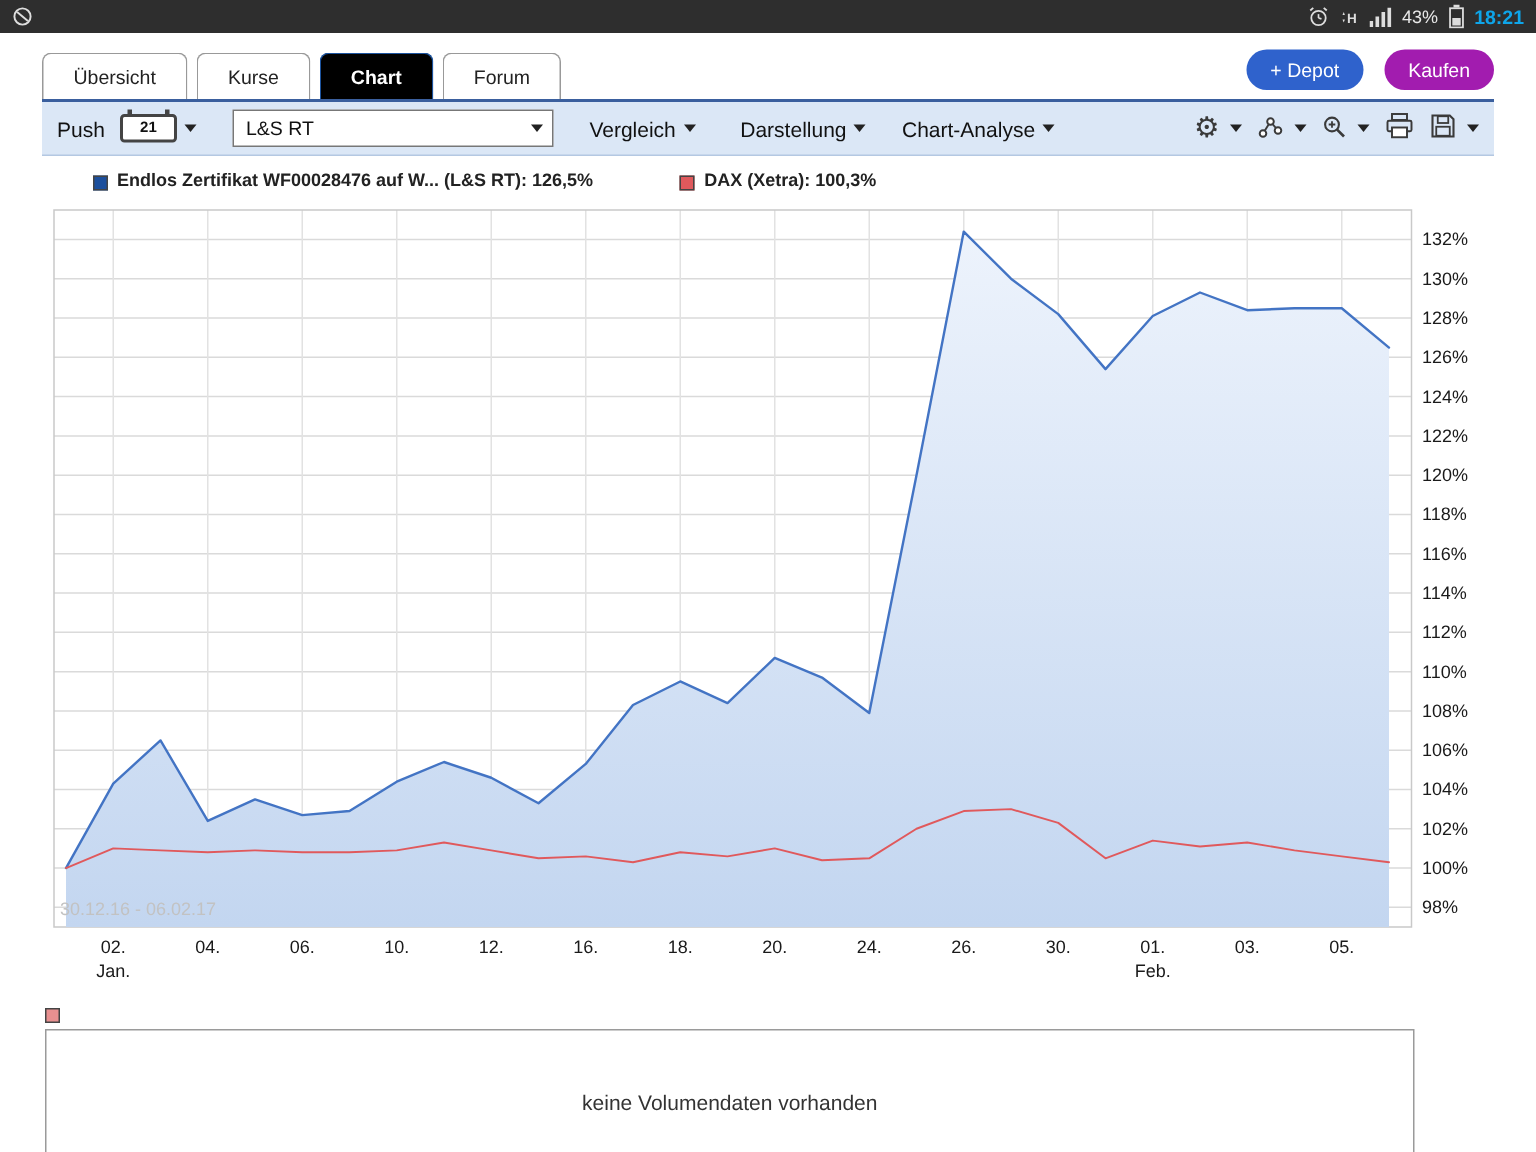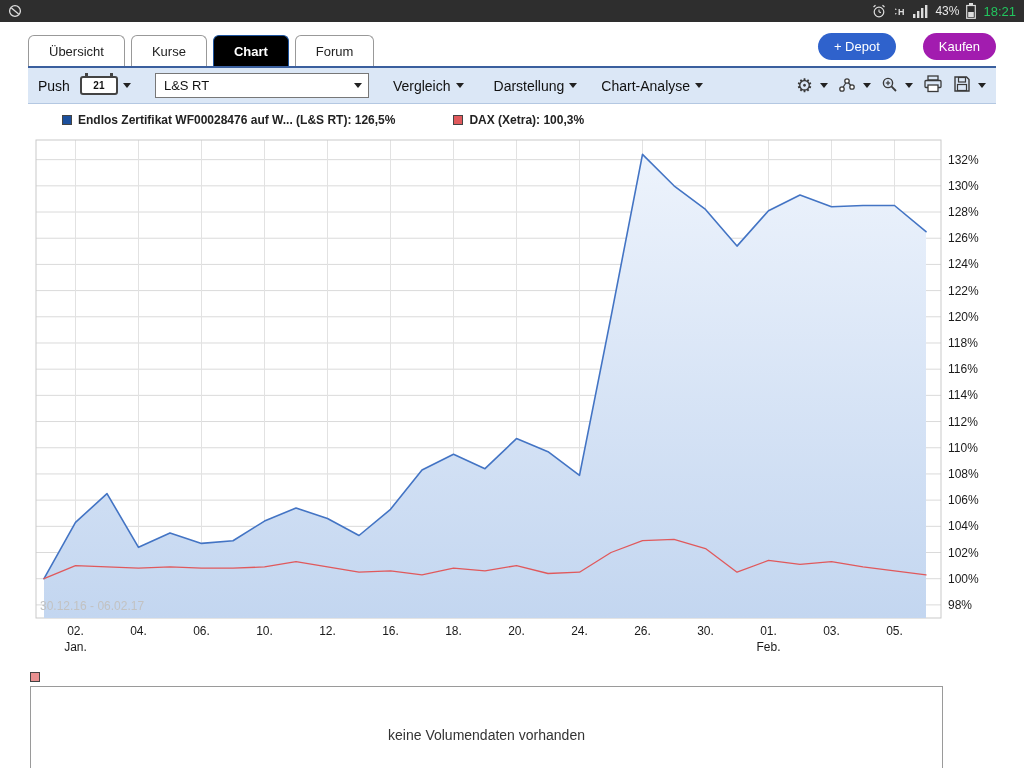--- a/index.html
+++ b/index.html
@@ -4,30 +4,30 @@
 <style>
   * { margin:0; padding:0; box-sizing:border-box; }
   html,body { width:1024px; height:768px; overflow:hidden; background:#fff;
               font-family:"Liberation Sans", sans-serif; }
 
   
   .statusbar { height:22px; background:#2e2e2e; display:flex; align-items:center;
                justify-content:space-between; padding:0 8px; color:#e8e8e8; }
   .sb-left, .sb-right { display:flex; align-items:center; gap:7px; }
   .sb-right { font-size:12px; }
-  .sb-time { font-size:13px; font-weight:normal; color:#22c55e;text-align:center; }
+  .sb-time { font-size:13px; font-weight:bold; color:#0ea5e9;text-align:center; }
   .sb-icon svg { display:block; }
 
   
   .tabbar { display:flex; align-items:flex-end; padding:9px 28px 0 28px; height:44px; }
   .tab { border:1px solid #999; border-bottom:none; border-radius:6px 6px 0 0;
          background:#fff; color:#222; font-size:13px; padding:8px 20px 7px 20px;
          margin-right:6px; cursor:pointer; }
   .tab.active { background:#000000; color:#fff; font-weight:bold; border-color:#1c539e; }
-  .tabbar-actions { margin-left:auto; display:flex; gap:27px; align-items:center;
+  .tabbar-actions { margin-left:auto; display:flex; gap:14px; align-items:center;
                     padding-bottom:6px; }
   .pill { border:none; border-radius:14px; color:#fff; font-size:13px; padding:6px 16px;
           cursor:pointer; font-family:inherit; }
   .pill.depot { background:#2f62cc; }
   .pill.buy   { background:#a21caf; }
 
   
   .toolbar { margin:0 28px; height:38px; background:#dbe7f6; border-top:2px solid #3a5f9e;
              border-bottom:1px solid #b4c8e2; display:flex; align-items:center;
              padding:0 10px; gap:10px; font-size:14px; color:#111;text-align:center; }
@@ -46,21 +46,21 @@
   .select-box .caret { margin-left:auto; }
   .tb-spacer { flex:1; }
   .icon-btn { display:flex; align-items:center; gap:2px; cursor:pointer; }
   .gear-glyph { font-size:19px; color:#3a3a3a; line-height:1; }
 
   
   .legend-row { display:flex; align-items:center; gap:26px; margin:8px 30px 2px 30px;
                 font-size:12px; font-weight:bold; color:#222; height:16px; }
   .swatch { width:10px; height:10px; border:1px solid #444; display:inline-block;
             margin-right:6px; vertical-align:-1px; }
-  .legend-item { display:flex; align-items:center;padding-left:32px; }
+  .legend-item { display:flex; align-items:flex-end;padding-left:32px; }
 
   
   #chart-svg { display:block; }
   #chart-svg text { font-family:"Liberation Sans", sans-serif; }
 
   
   .volume-legend { display:flex; align-items:center; margin:2px 30px 4px 30px;
                    font-size:12px; font-weight:bold; color:#222; }
   .volume-box { margin-left:30px; width:913px; height:90px; border:1px solid #9a9a9a;
                 display:flex; justify-content:center; align-items:flex-start;

